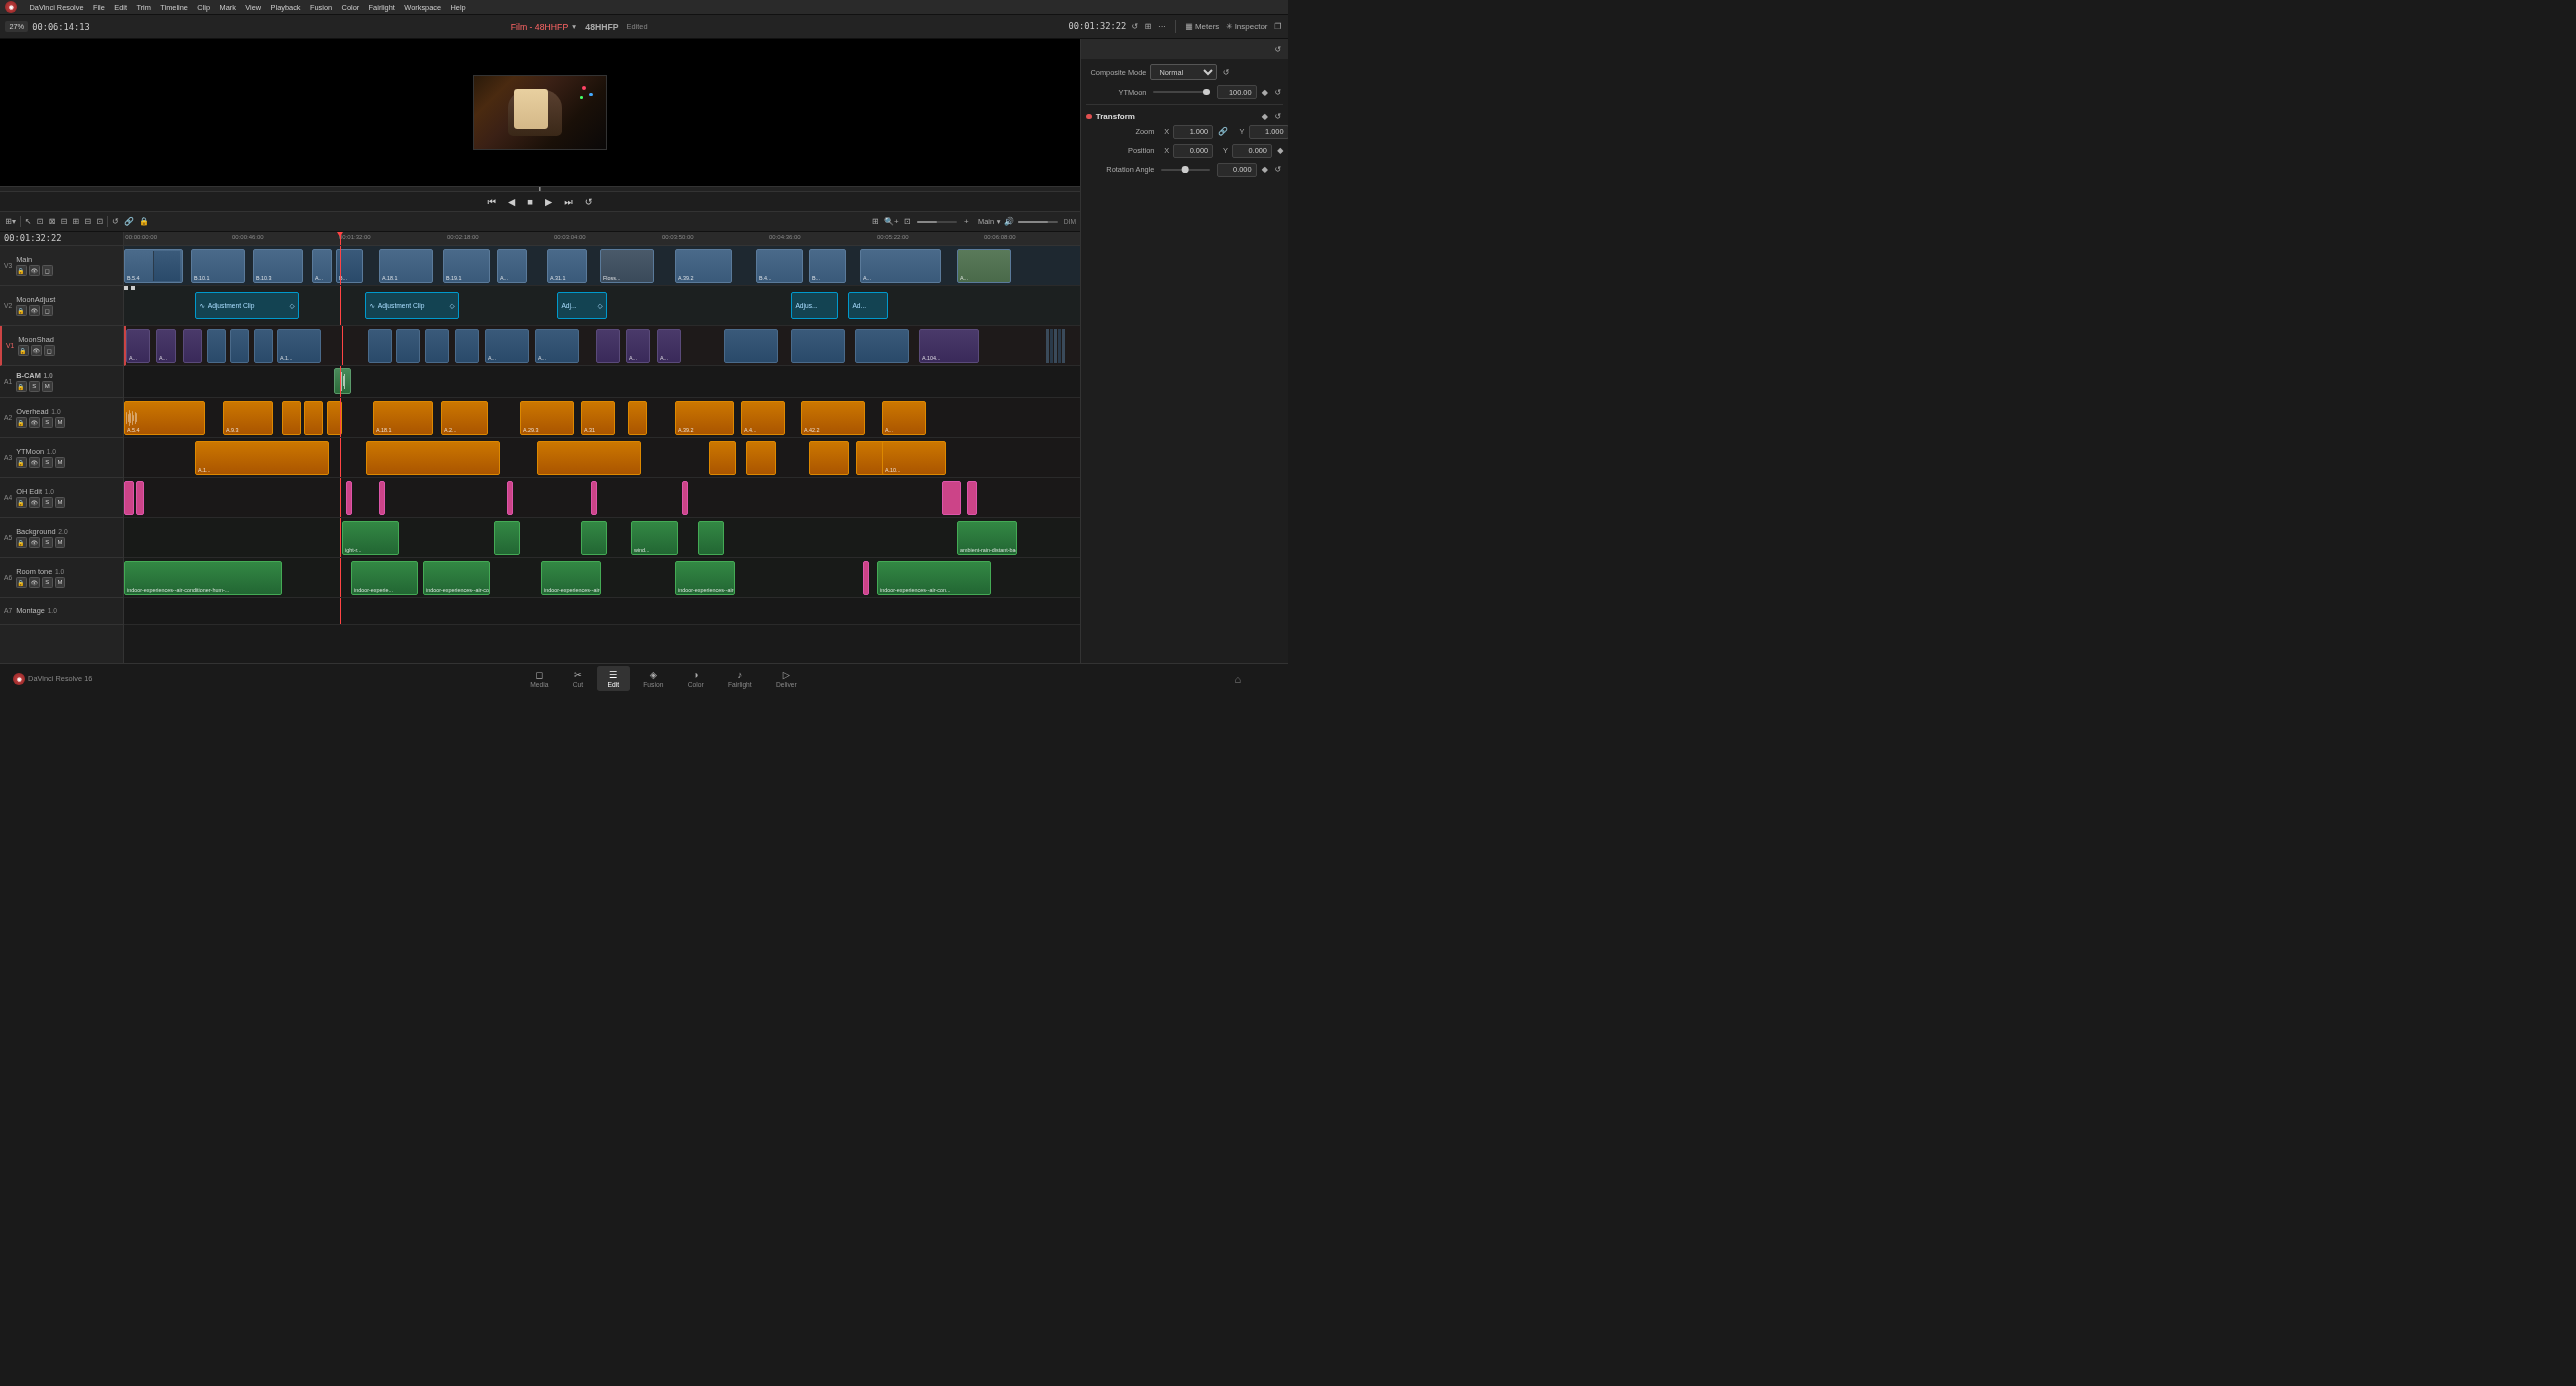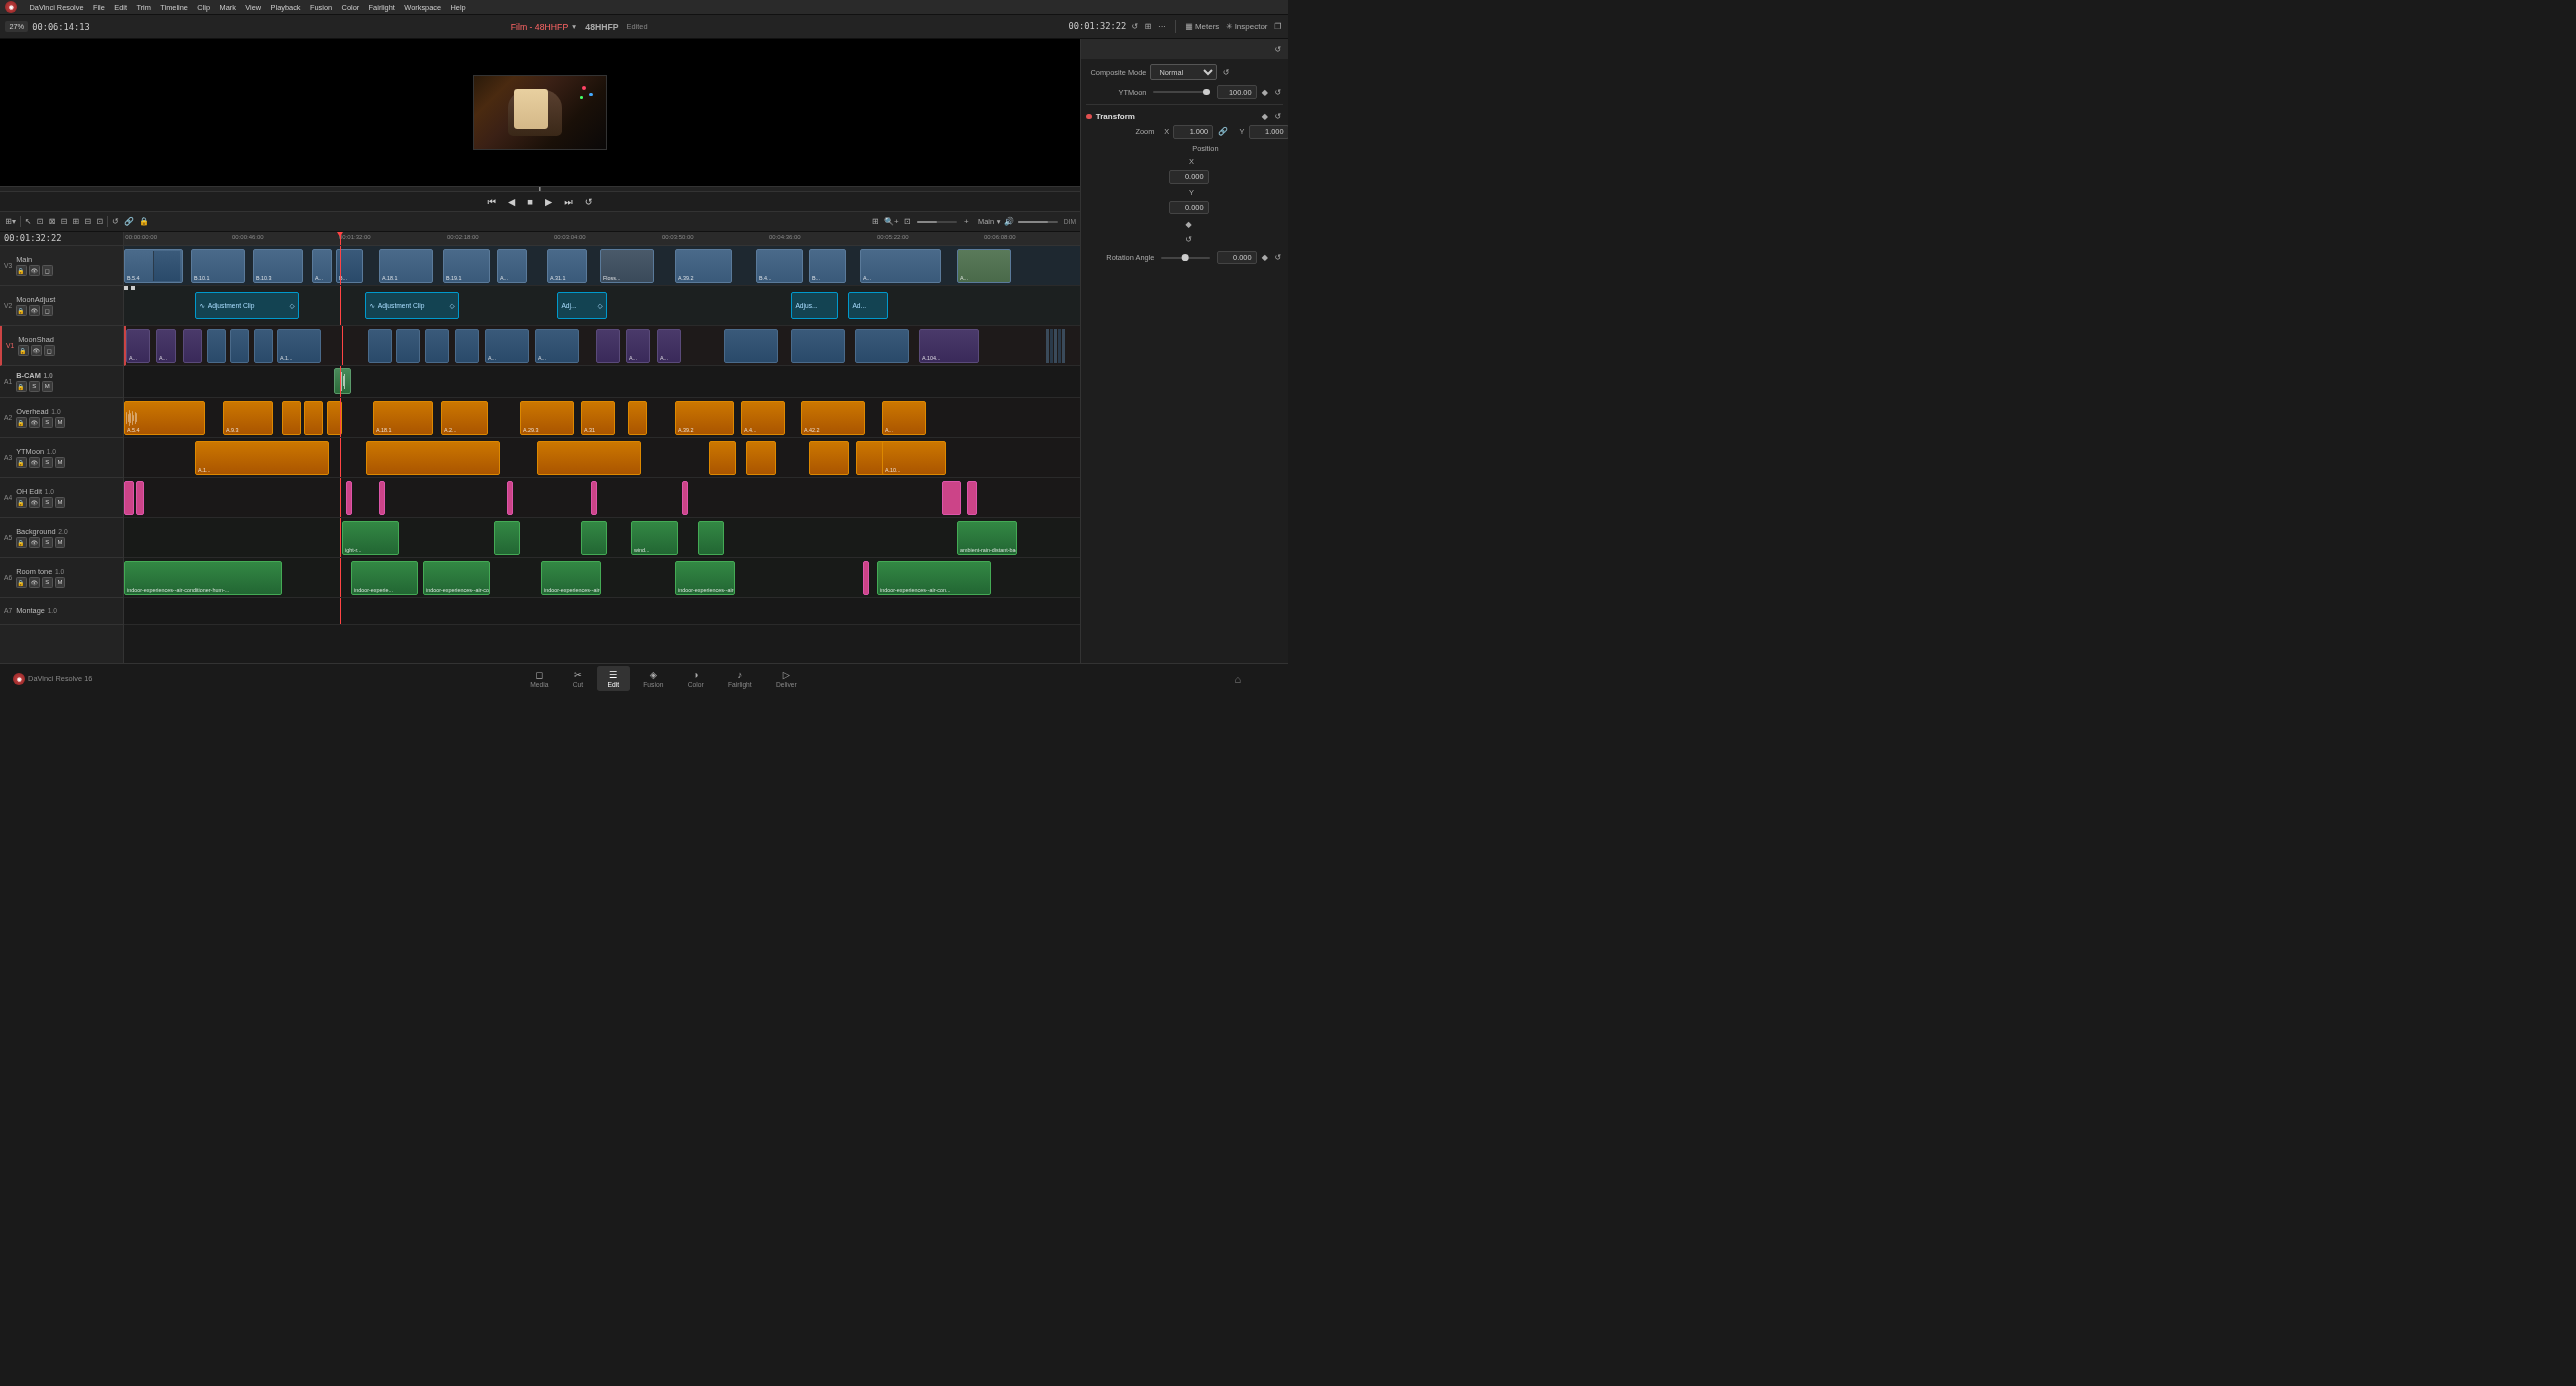--- a/index.html
+++ b/index.html
@@ -694,21 +694,21 @@
         <span class="inspector-label">Zoom</span>
         <span class="inspector-label" style="min-width:10.8px;">X</span>
         <span class="inspector-value">1.000</span>
         <button class="icon-btn">🔗</button>
         <span class="inspector-label" style="min-width:10.8px;">Y</span>
         <span class="inspector-value">1.000</span>
         <button class="icon-btn">◆</button>
         <button class="icon-btn">↺</button>
       </div>
 
-      <div class="inspector-row" style="margin-left:8px;flex-direction:column;">
+      <div class="inspector-row" style="margin-left:8px;">
         <span class="inspector-label">Position</span>
         <span class="inspector-label" style="min-width:10.8px;">X</span>
         <span class="inspector-value">0.000</span>
         <span class="inspector-label" style="min-width:10.8px;">Y</span>
         <span class="inspector-value">0.000</span>
         <button class="icon-btn">◆</button>
         <button class="icon-btn">↺</button>
       </div>
 
       <div class="inspector-row" style="margin-left:8px;">

